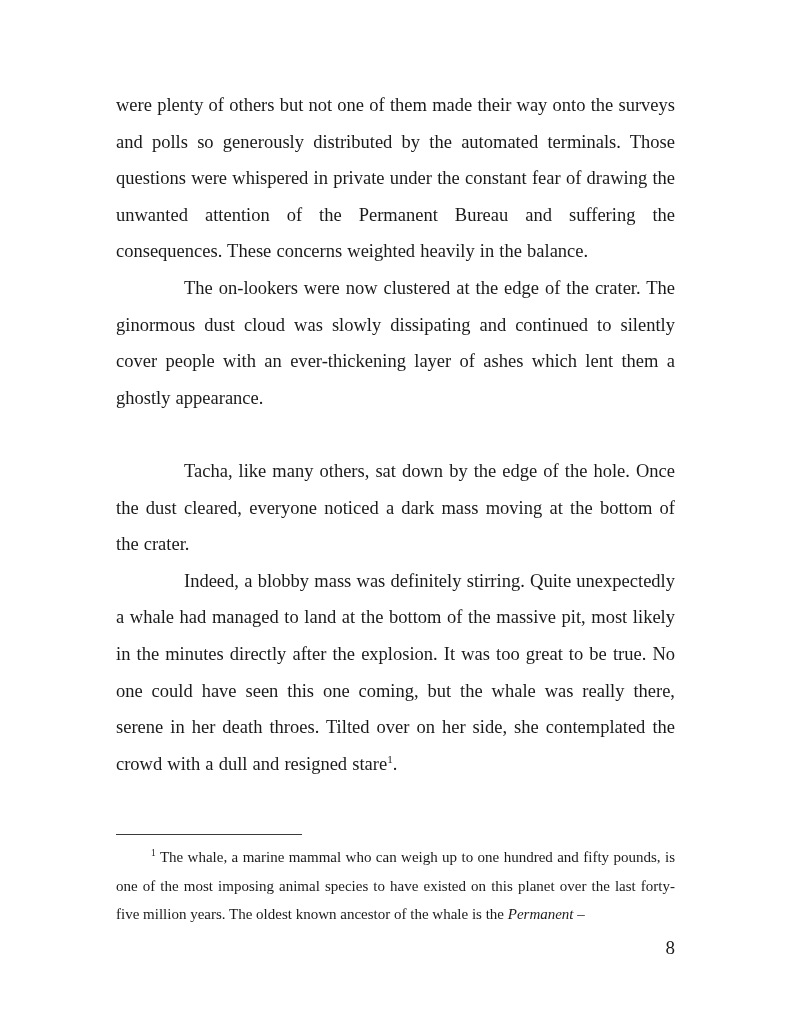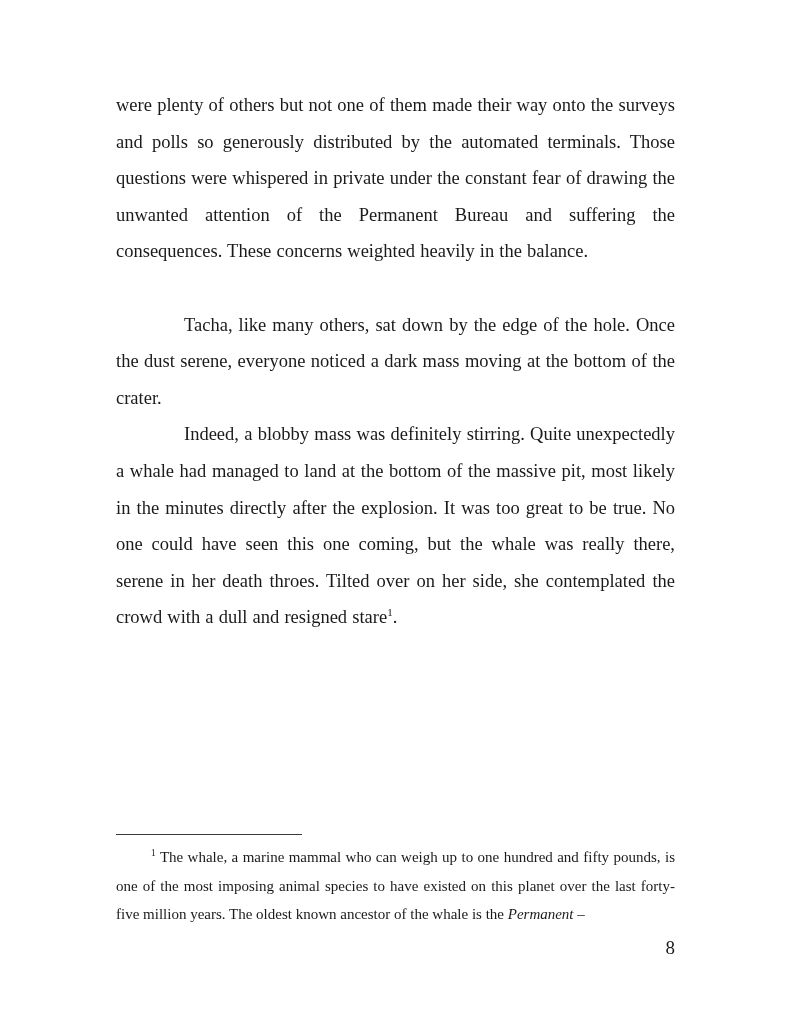--- a/index.html
+++ b/index.html
@@ -79,24 +79,25 @@
   }
 </style>
 </head>
 <body>
 
 <div class="page">
 
   <div class="body-text">
     <p class="para">were plenty of others but not one of them made their way onto the surveys and polls so generously distributed by the automated terminals. Those questions were whispered in private under the constant fear of drawing the unwanted attention of the Permanent Bureau and suffering the consequences. These concerns weighted heavily in the balance.</p>
 
+    <p class="para indent">The on-lookers were now clustered at the edge of the crater. The ginormous dust cloud was slowly dissipating and continued to silently cover people with an ever-thickening layer of ashes which lent them a ghostly appearance.</p>
 
     <div class="blank-line"></div>
 
-    <p class="para indent">Tacha, like many others, sat down by the edge of the hole. Once the dust serene, everyone noticed a dark mass moving at the bottom of the crater.</p>
+    <p class="para indent">Tacha, like many others, sat down by the edge of the hole. Once the dust cleared, everyone noticed a dark mass moving at the bottom of the crater.</p>
 
     <p class="para indent"><span>Indeed, a blobby mass was definitely stirring. Quite unexpectedly a whale had managed to land at the bottom of the massive pit, most likely in the minutes directly after the explosion. It was too great to be true. No one could have seen this one coming, but the whale was really there, serene in her death throes. Tilted over on her side, she contemplated the crowd with a dull and resigned stare</span><sup class="fn-ref">1</sup><span>.</span></p>
   </div>
 
   <div class="footnote-sep"></div>
 
   <div class="footnote"><sup class="fn-marker">1</sup><span> The whale, a marine mammal who can weigh up to one hundred and fifty pounds, is one of the most imposing animal species to have existed on this planet over the last forty-five million years. The oldest known ancestor of the whale is the </span><i>Permanent</i><span> –</span></div>
 
   <div class="page-number">8</div>
 

